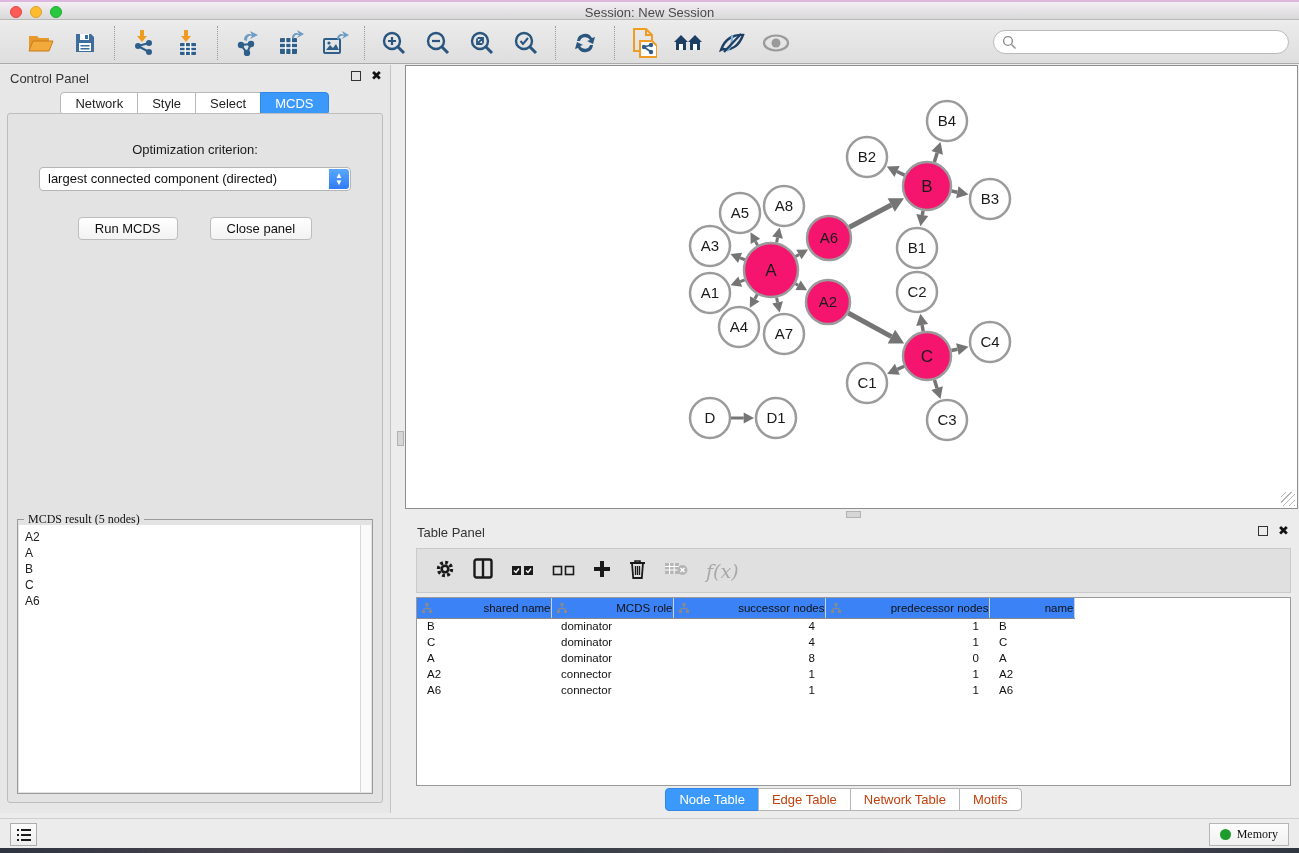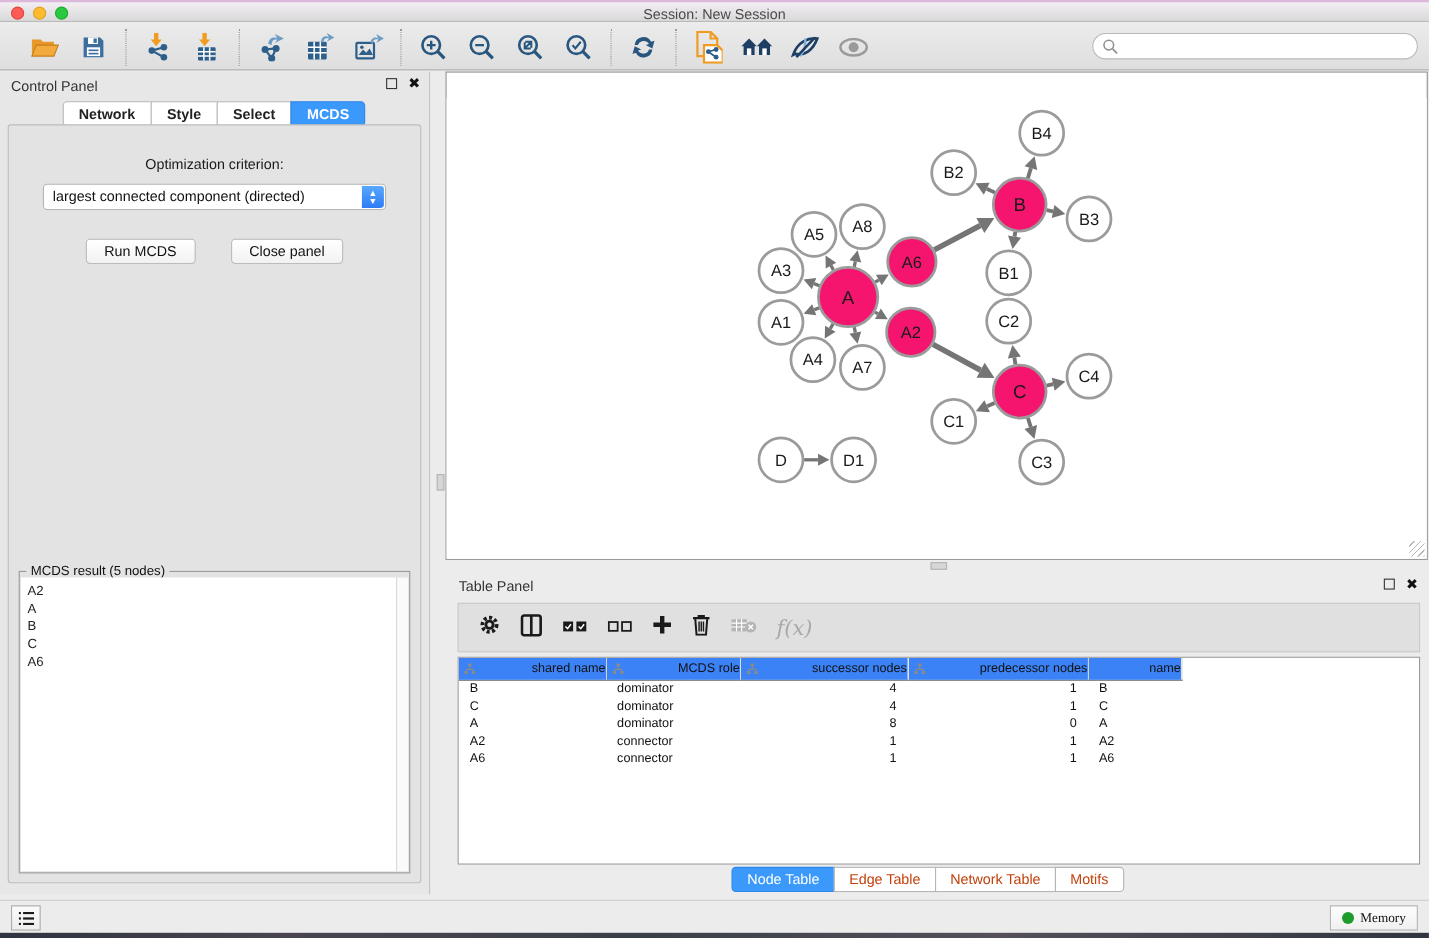--- a/index.html
+++ b/index.html
@@ -34,41 +34,41 @@
 
   
   .control-panel { position:absolute; left:0; top:65px; width:391px; height:748px;
     background:#e7e7e7; border-right:1px solid #c4c4c4; }
   .panel-head { position:absolute; left:10px; top:6px; font-size:13px; color:#333; }
   .panel-icons { position:absolute; right:8px; top:6px; display:flex; gap:10px; align-items:center; }
   .float-icon { width:10px; height:10px; border:1.5px solid #333; }
   .close-icon { font-size:13px; font-weight:bold; color:#111; line-height:10px; }
   .cp-tabs { position:absolute; left:0; right:0; top:27px; display:flex; justify-content:center; }
   .cp-tab { font-size:13px; color:#222; background:#fff; border:1px solid #b8b8b8;
-    padding:3px 14px; margin-left:-1px;font-weight:bold; }
+    padding:3px 14px; margin-left:-1px; }
   .cp-tab:first-child { border-radius:4px 0 0 4px; }
   .cp-tab:last-child { border-radius:0 4px 4px 0; }
   .cp-tab.active { background:#3b99fc; border-color:#2f86e8; color:#fff; }
   .cp-content { position:absolute; left:7px; right:7px; top:48px; bottom:10px;
     border:1px solid #bdbdbd; border-radius:3px; background:#e3e3e3; }
   .opt-label { text-align:center; margin-top:28px; font-size:13px; color:#1a1a1a; }
   .mac-select { position:relative; margin:10px auto 0; width:312px; height:24px; background:#fff;
     border:1px solid #b5b5b5; border-radius:4px; font-size:13px; line-height:22px;
     padding-left:8px; color:#111; }
   .mac-select .stepper { position:absolute; right:1px; top:1px; bottom:1px; width:20px;
     background:linear-gradient(#5aa8fd,#2e7bf6); border-radius:0 3px 3px 0;
     color:#fff; font-size:8px; display:flex; flex-direction:column;
     align-items:center; justify-content:center; line-height:7px; }
   .btn-row { display:flex; justify-content:center; gap:32px; margin-top:26px; }
   .mac-btn { background:linear-gradient(#ffffff,#f2f2f2); border:1px solid #bcbcbc;
     border-radius:4px; font-size:13px; padding:3px 16px; color:#111; font-family:inherit; }
   .result-box { position:absolute; left:9px; right:9px; top:405px; bottom:8px;
     border:1px solid #9a9a9a; }
   .result-title { position:absolute; left:6px; top:-8px; background:#e3e3e3;
-    font-size:12px; padding:0 4px; color:#111; }
+    font-size:12px; padding:0 4px; color:#111;font-family:Liberation Serif, serif; }
   .result-list { position:absolute; left:1px; right:12px; top:5px; bottom:1px;
     background:#fff; font-size:12px; padding:4px 6px; line-height:16px; overflow:hidden; }
   .result-scroll { position:absolute; right:1px; top:5px; bottom:1px; width:11px;
     background:#fafafa; border-left:1px solid #d8d8d8; }
 
   
   .net-window { position:absolute; left:405px; top:65px; width:893px; height:444px;
     border:1px solid #8e8e8e; background:#fff; }
   .net-titlebar { position:absolute; left:0; right:0; top:0; height:22px;
     background:linear-gradient(#efefef,#d7d7d7); border-bottom:1px solid #adadad; }

